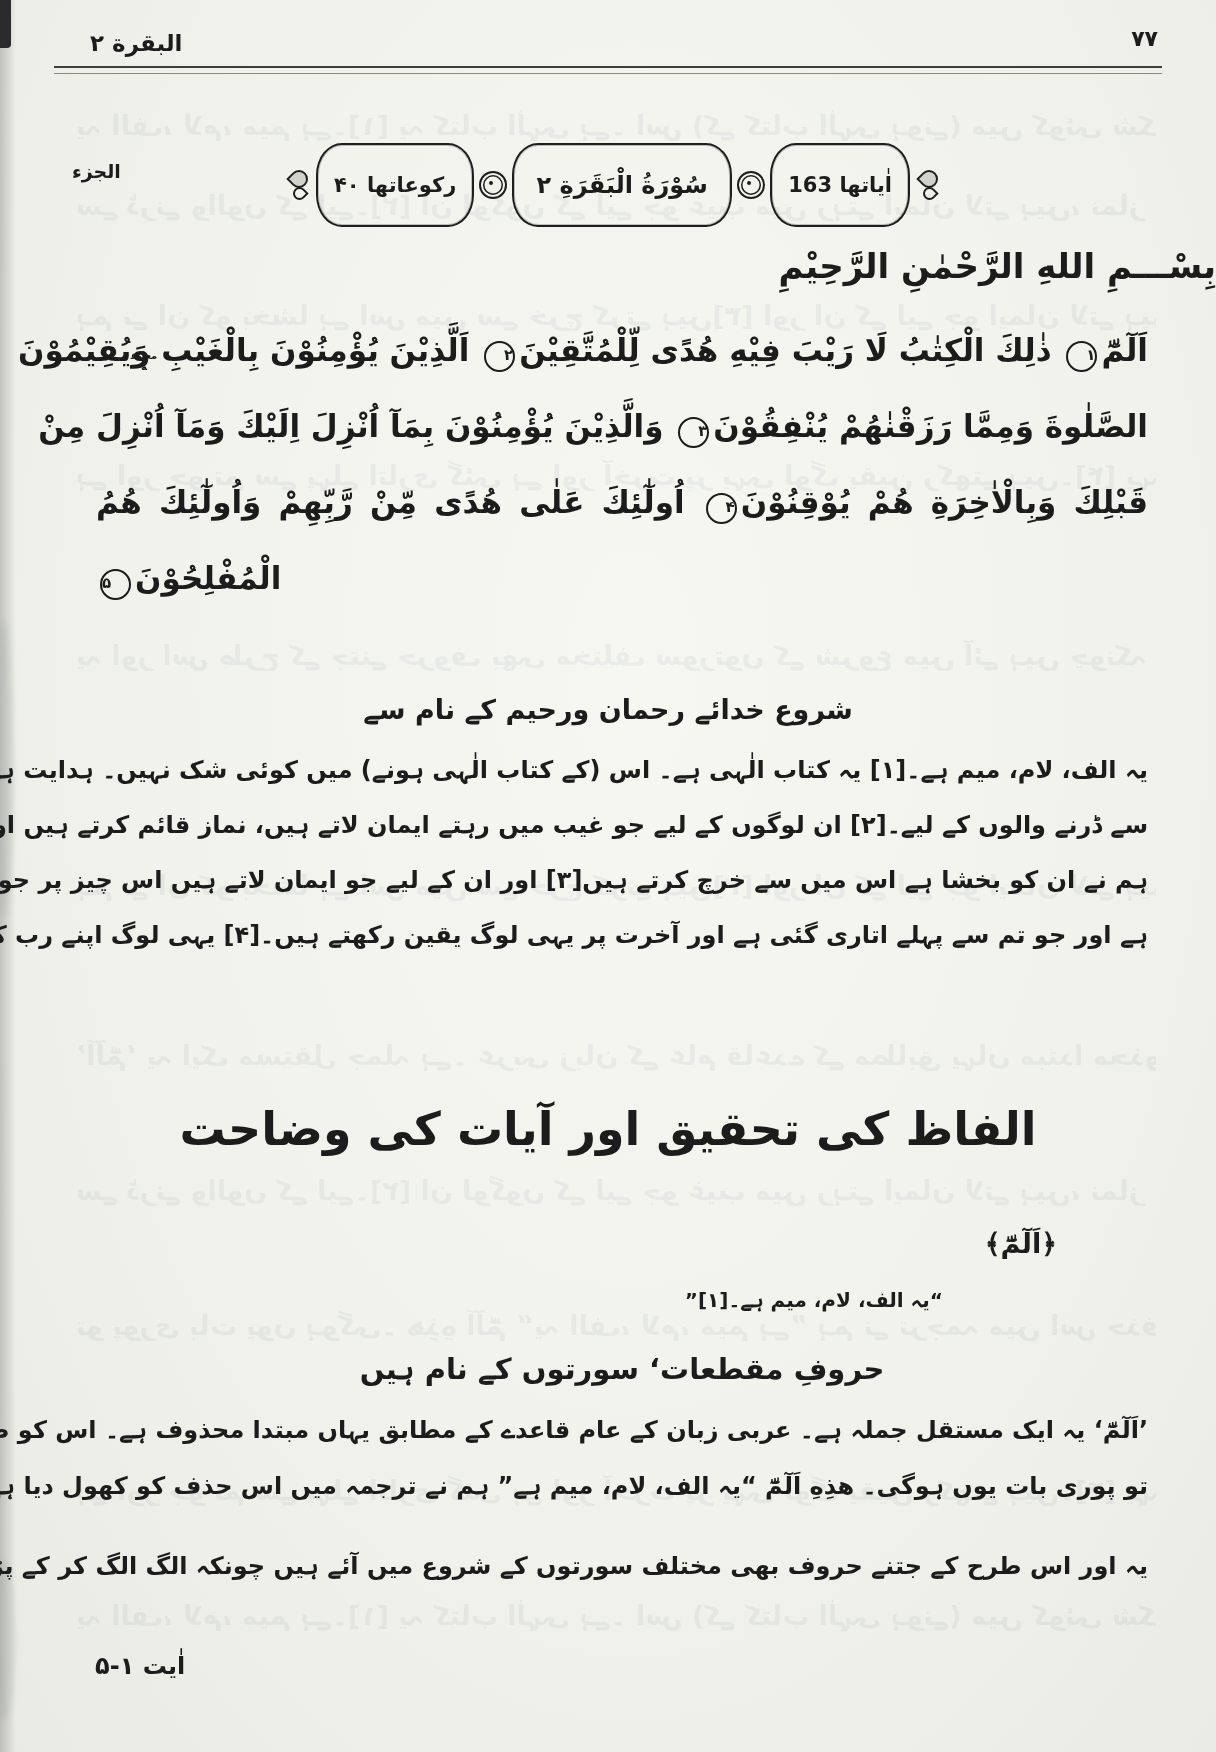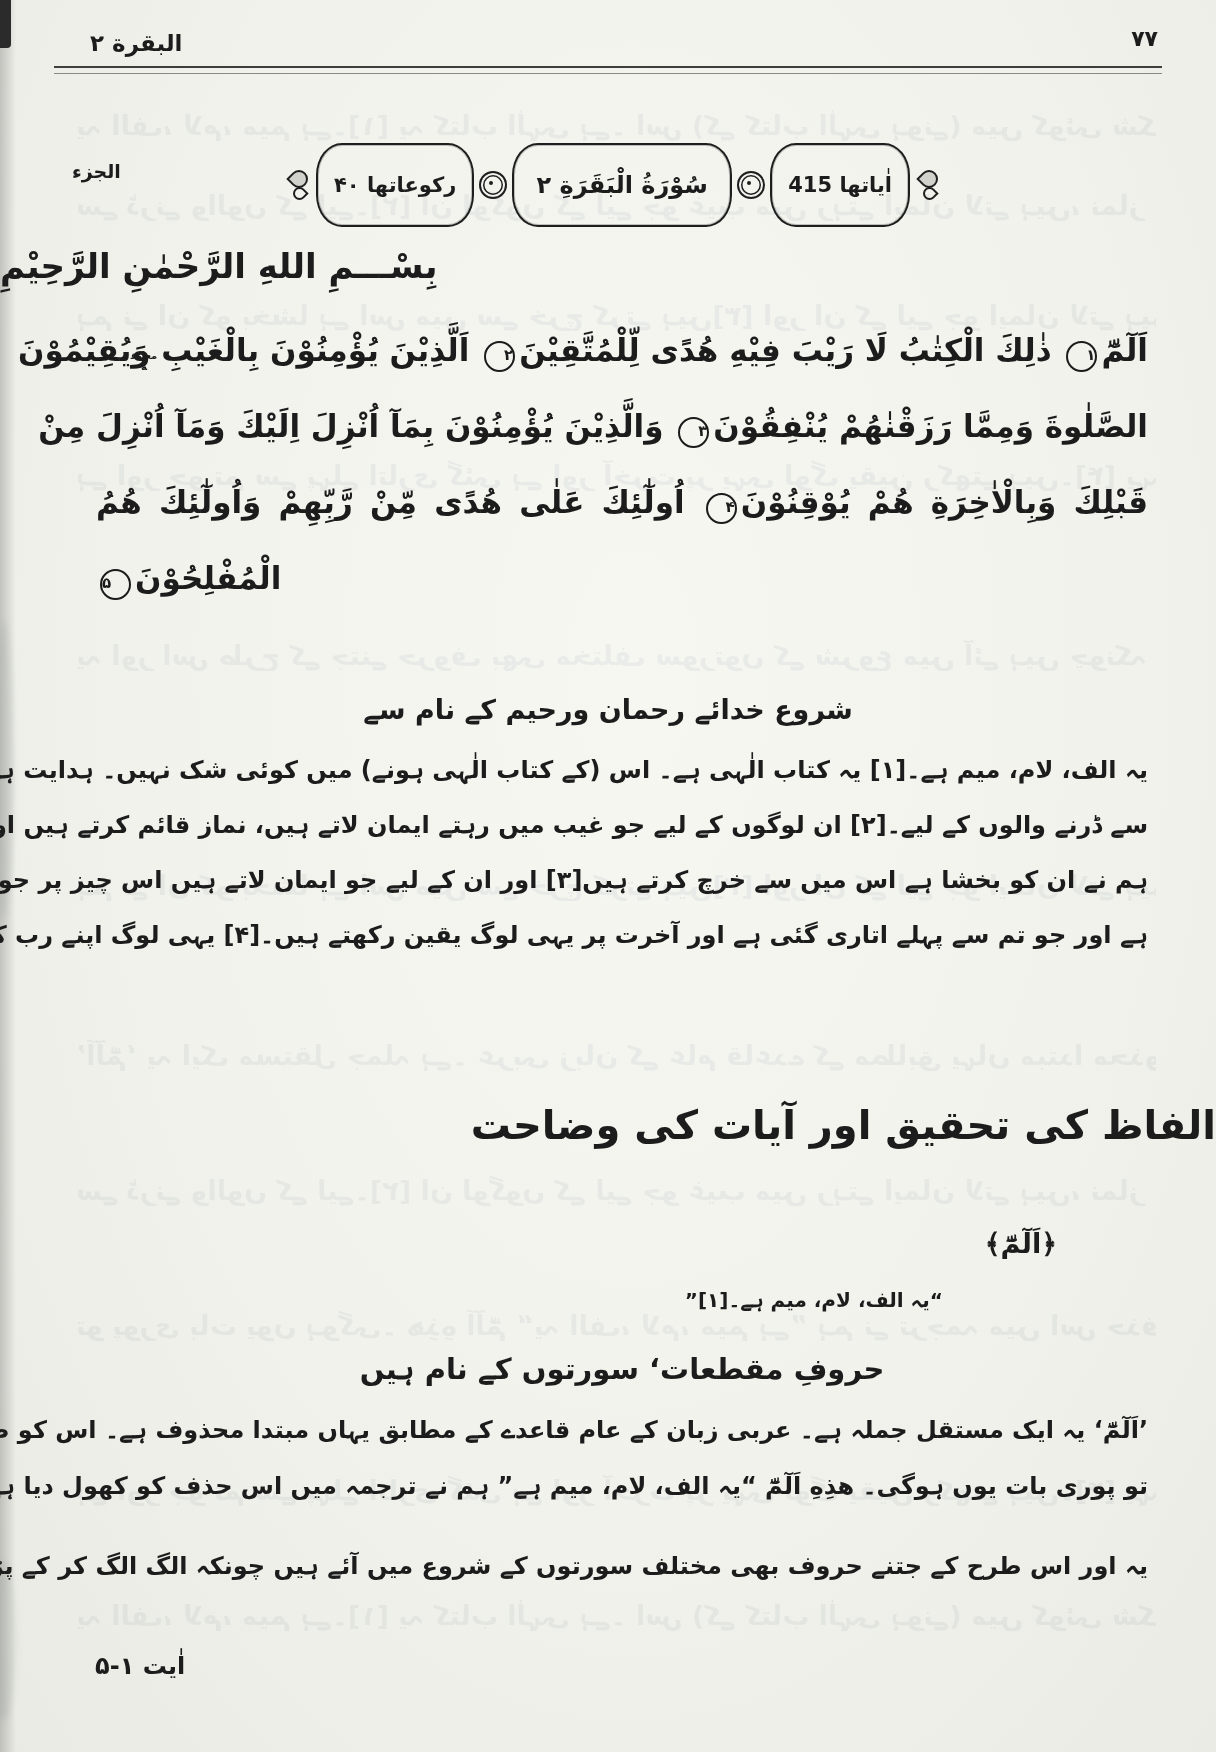--- a/index.html
+++ b/index.html
@@ -37,41 +37,41 @@
     box-shadow:inset 0 0 0 1px rgba(30,30,30,.25);}
   .cartouche.title{flex:1;font-size:24px;}
   .medallion{width:24px;height:24px;border:2px solid #1e1e1e;border-radius:50%;
     position:relative;flex:0 0 auto;box-shadow:inset 0 0 0 2px #f1f2ec, inset 0 0 0 3.5px #1e1e1e;}
   .medallion::after{content:"";position:absolute;left:8px;top:8px;width:4px;height:4px;border-radius:50%;background:#1e1e1e;}
   .finial{width:26px;height:30px;position:relative;flex:0 0 auto;}
   .finial::before,.finial::after{content:"";position:absolute;border:2px solid #1e1e1e;border-radius:50% 50% 50% 0;}
   .finial::before{width:14px;height:14px;left:5px;top:0;transform:rotate(45deg);background:rgba(30,30,30,.15);}
   .finial::after{width:9px;height:9px;left:8px;top:17px;transform:rotate(-135deg);}
   
-  .bismillah{position:absolute;left:0;top:246px;width:100%;text-align:left;
+  .bismillah{position:absolute;left:0;top:246px;width:100%;text-align:right;
     font-size:34px;font-weight:bold;direction:rtl;}
   
   .quran{position:absolute;left:96px;top:332px;width:1052px;direction:rtl;
     font-size:31px;font-weight:bold;}
   .qline{height:47px;margin-bottom:29px;text-align:justify;text-align-last:justify;white-space:nowrap;}
   .qline.last{margin-top:24px;text-align:left;text-align-last:left;}
   .ayah{display:inline-block;width:27px;height:27px;border:2px solid #1b1b1b;border-radius:50%;
     font-size:15px;line-height:24px;text-align:center;vertical-align:1px;margin:0 4px;}
   .muanaqah{position:absolute;left:86px;top:350px;width:28px;font-size:10px;line-height:11px;
     text-align:center;font-weight:bold;direction:rtl;word-break:break-word;margin-left:44px;}
   
   .tr-header{position:absolute;left:0;top:694px;width:100%;text-align:center;
     font-size:27px;font-weight:bold;direction:rtl;}
   .trans{position:absolute;left:96px;top:756px;width:1052px;direction:rtl;
     font-size:24px;font-weight:bold;}
   .tline{height:40px;margin-bottom:15px;text-align:justify;text-align-last:justify;white-space:nowrap;}
   .tline.short{text-align:right;text-align-last:right;padding-left:0;padding-right:218px;}
   
-  .sec-heading{position:absolute;left:0;top:1102px;width:100%;
-    font-size:40px;font-weight:bold;direction:rtl;letter-spacing:1px;}
+  .sec-heading{position:absolute;left:0;top:1102px;width:100%;text-align:center;
+    font-size:46px;font-weight:bold;direction:rtl;letter-spacing:1px;}
   .verse-ref{position:absolute;left:96px;top:1228px;width:1052px;direction:rtl;
     text-align:right;padding-right:0;font-size:27px;font-weight:bold;}
   .verse-ref span{display:inline-block;margin-right:91px;}
   .verse-quote{position:absolute;left:96px;top:1288px;width:1052px;direction:rtl;
     text-align:right;font-size:20px;font-weight:bold;}
   .verse-quote span{display:inline-block;margin-right:205px;}
   .sub-heading{position:absolute;left:96px;top:1352px;width:1052px;direction:rtl;
     text-align:center;font-size:29px;font-weight:bold;}
   .para1{position:absolute;left:96px;top:1416px;width:1052px;direction:rtl;
     font-size:24px;font-weight:bold;}
@@ -105,21 +105,21 @@
   <div class="smudge" style="left:-6px;top:620px;width:20px;height:300px;"></div>
   <div class="smudge" style="left:-8px;top:1560px;width:24px;height:160px;"></div>
 
   <div class="hdr-title">البقرة ٢</div>
   <div class="hdr-num">٧٧</div>
   <div class="hdr-rule"></div>
   <div class="juz-note">الجزء</div>
 
   <div class="band">
     <span class="finial"></span>
-    <span class="cartouche">اٰیاتها 415</span>
+    <span class="cartouche">اٰیاتها 163</span>
     <span class="medallion"></span>
     <span class="cartouche title">سُوْرَةُ الْبَقَرَةِ ٢</span>
     <span class="medallion"></span>
     <span class="cartouche">رکوعاتها ۴۰</span>
     <span class="finial"></span>
   </div>
 
   <div class="bismillah">بِسْـــمِ اللهِ الرَّحْمٰنِ الرَّحِيْمِ</div>
 
   <div class="muanaqah">معانقة</div>

